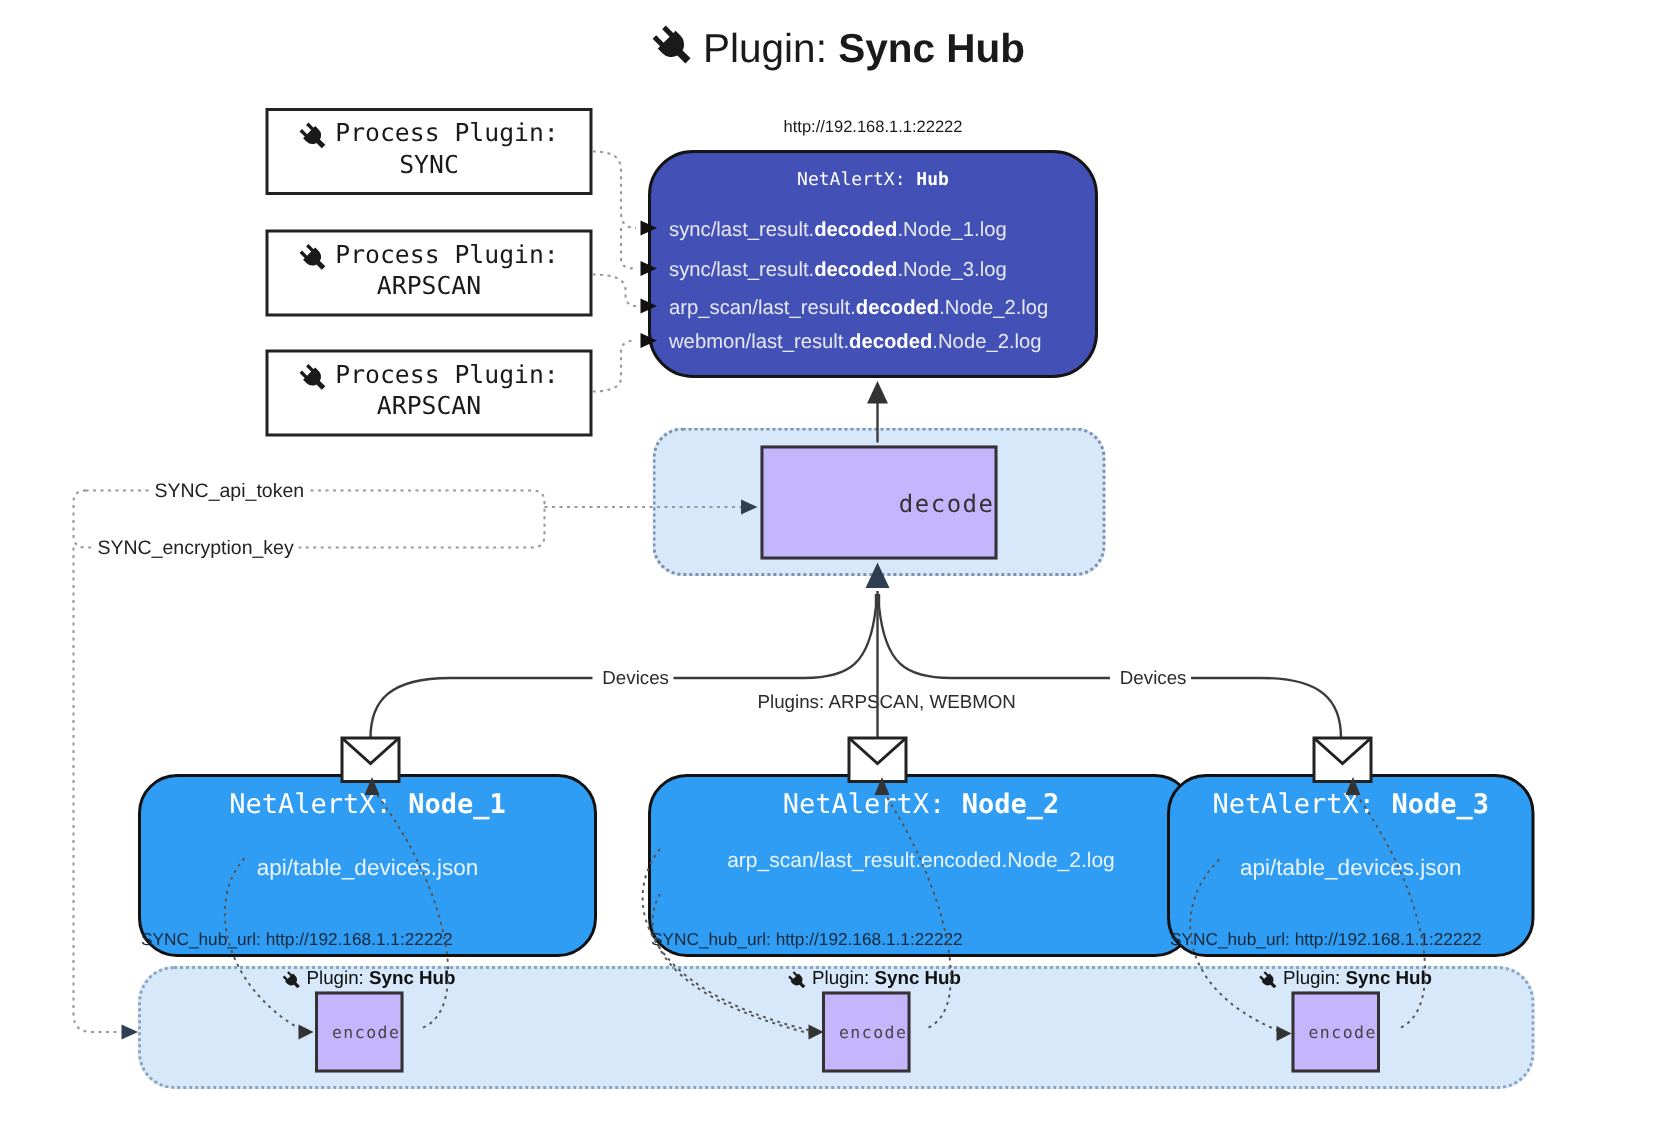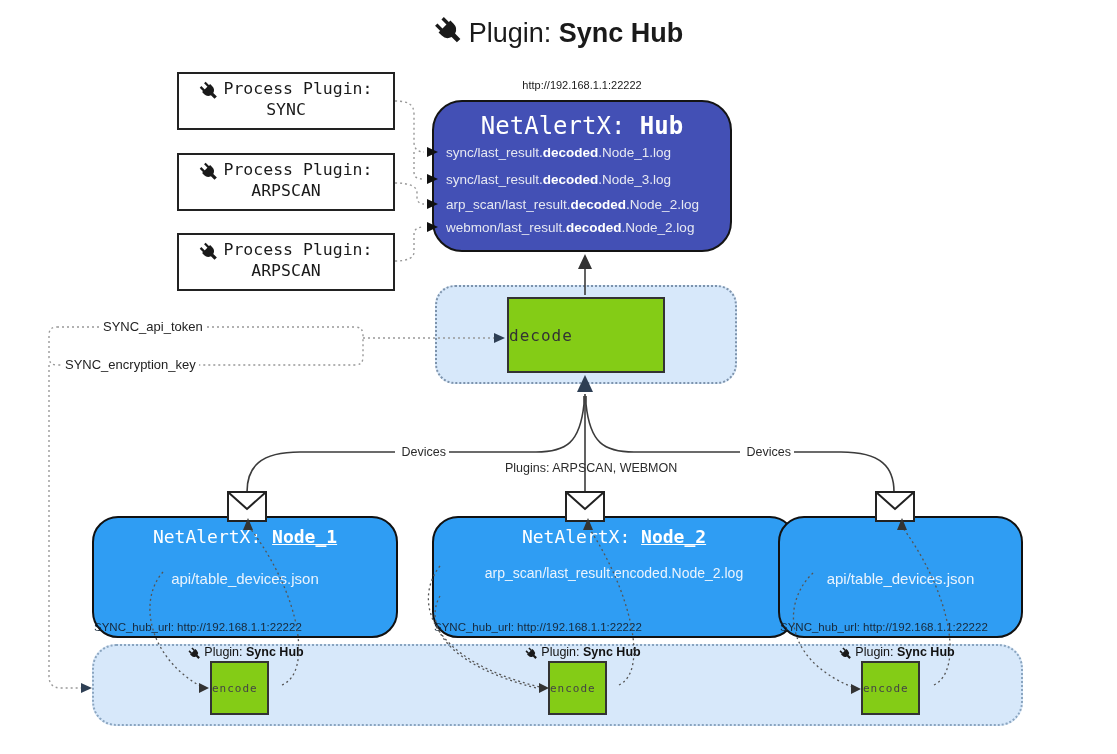--- a/index.html
+++ b/index.html
@@ -11,45 +11,45 @@
   .title b{font-weight:700;}
   .plug{fill:#1a1a1a;vertical-align:middle;}
   .plug-lg{width:31px;height:31px;margin-right:4px;margin-bottom:6px;}
   .plug-md{width:21px;height:21px;margin-right:3px;margin-bottom:-4px;}
   .plug-sm{width:14px;height:14px;margin-right:2px;margin-bottom:-3px;}
   
   .hub-url{left:432px;top:79px;width:300px;text-align:center;font-size:11px;color:#1a1a1a;}
   .hub{left:432px;top:100px;width:300px;height:152px;background:#4350b5;border:2px solid #141414;
        border-radius:30px;box-sizing:border-box;}
   .hub-title{left:0;right:0;top:10px;text-align:center;color:#fff;
-             font-family:"DejaVu Sans Mono",monospace;font-size:24px;}
+             font-family:"DejaVu Sans Mono",monospace;font-size:12px;}
   .hub-title b{font-weight:700;}
   .hub-log{left:12px;height:18px;white-space:nowrap;color:#e6e8f2;font-size:13.5px;}
   .hub-log b{color:#fff;font-weight:700;}
   
   .pbox{left:177px;width:218px;height:58px;background:#fff;border:2px solid #222;
         box-sizing:border-box;text-align:center;font-family:"DejaVu Sans Mono",monospace;
         font-size:16.5px;color:#1a1a1a;padding-top:5px;}
   .pbox-name{margin-top:2px;}
   
   .panel{background:#d7e8fa;border:2px dotted #7d93ac;box-sizing:border-box;}
   .decode-panel{left:435px;top:285px;width:302px;height:99px;border-radius:20px;}
   .band{left:92px;top:644px;width:931px;height:82px;border-radius:24px;border-color:#8aa5c0;}
-  .iobox{background:#84cc16;border:2px solid #333;box-sizing:border-box;display:flex;
-         align-items:center;justify-content:flex-start;font-family:"DejaVu Sans Mono",monospace;}
+  .iobox{background:#c4b5fd;border:2px solid #333;box-sizing:border-box;display:flex;
+         align-items:center;justify-content:flex-end;font-family:"DejaVu Sans Mono",monospace;}
   .decode-box{left:507px;top:297px;width:158px;height:76px;font-size:16px;letter-spacing:1px;color:#333;}
   .encode-box{top:661px;width:59px;height:54px;font-size:11px;letter-spacing:1px;color:#444;}
   .enc-label{top:645px;width:140px;text-align:center;font-size:12.5px;color:#111;white-space:nowrap;}
   .enc-label b{font-weight:700;}
   
   .node{top:516px;height:122px;background:#2f9df3;border:2px solid #111;border-radius:26px;
         box-sizing:border-box;}
   .node-title{left:0;right:0;top:8px;text-align:center;color:#fff;
               font-family:"DejaVu Sans Mono",monospace;font-size:18px;white-space:nowrap;}
-  .node-title b{font-weight:700;text-decoration:underline;}
+  .node-title b{font-weight:700;}
   .node-line{left:0;right:0;text-align:center;color:#eaf4fe;font-size:15px;white-space:nowrap;}
   .node-line.sm{font-size:14px;}
   .node-url{left:0;right:0;top:103px;text-align:left;color:#16283a;font-size:11.5px;white-space:nowrap;}
   
   .lab{font-size:12.5px;color:#2b2b2b;text-align:right;white-space:nowrap;}
   .lab-bg{background:#fff;z-index:12;padding:0 3px;}
   .cfg{font-size:13px;color:#222;background:#fff;z-index:12;padding:0 3px;white-space:nowrap;}
   
   .overlay{left:0;top:0;z-index:10;pointer-events:none;}
 </style>
@@ -117,20 +117,21 @@
     <div class="abs node-title"><span>NetAlertX: </span><b>Node_1</b></div>
     <div class="abs node-line" style="top:52px">api/table_devices.json</div>
     <div class="abs node-url">SYNC_hub_url: http://192.168.1.1:22222</div>
   </div>
   <div class="abs node" style="left:432px;width:364px">
     <div class="abs node-title"><span>NetAlertX: </span><b>Node_2</b></div>
     <div class="abs node-line sm" style="top:47px">arp_scan/last_result.encoded.Node_2.log</div>
     <div class="abs node-url">SYNC_hub_url: http://192.168.1.1:22222</div>
   </div>
   <div class="abs node" style="left:778px;width:245px">
+    <div class="abs node-title"><span>NetAlertX: </span><b>Node_3</b></div>
     <div class="abs node-line" style="top:52px">api/table_devices.json</div>
     <div class="abs node-url">SYNC_hub_url: http://192.168.1.1:22222</div>
   </div>
 
   <div class="abs panel band"></div>
 
   <div class="abs enc-label" style="left:176px"><svg class="plug plug-sm" viewBox="0 0 24 24">
         <g transform="rotate(-45 12 12)">
           <rect x="7.2" y="1" width="2.6" height="6"></rect>
           <rect x="14.2" y="1" width="2.6" height="6"></rect>

